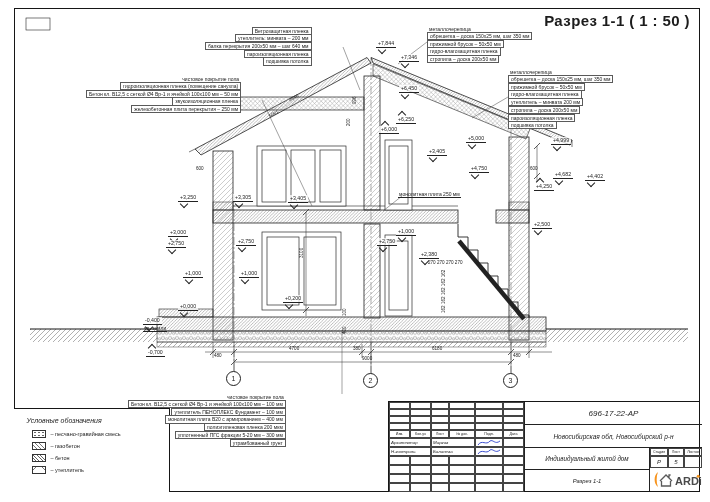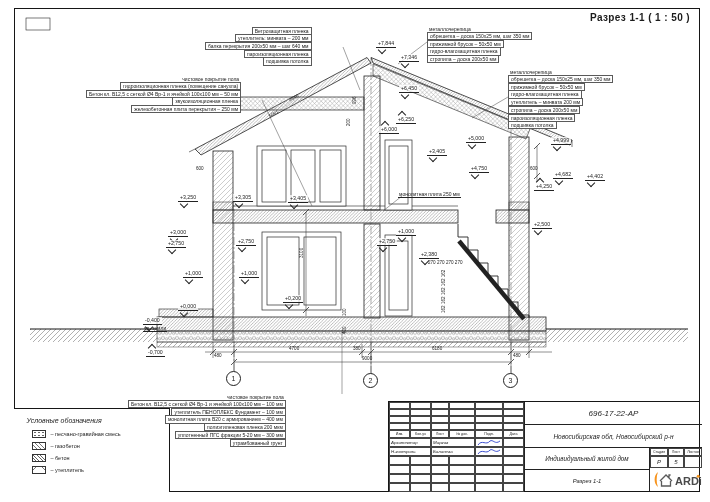--- a/index.html
+++ b/index.html
@@ -1,21 +1,21 @@
 <!DOCTYPE html>
 <html><head>
 <meta charset="utf-8">
 <style>
   html,body{margin:0;padding:0;background:#cfcfcf;}
   .sheet{position:relative;width:710px;height:502px;background:#ffffff;overflow:hidden;
          font-family:"Liberation Sans",sans-serif;color:#1c1c1c;}
   .sheet-frame{position:absolute;left:14px;top:8px;width:686px;height:484px;
                border:1.4px solid #161616;box-sizing:border-box;pointer-events:none;}
   svg.art{position:absolute;left:0;top:0;}
-  .main-title{position:absolute;right:20px;top:12px;font-size:10px;font-weight:600;
+  .main-title{position:absolute;right:20px;top:12px;font-size:15px;font-weight:600;
               letter-spacing:0.4px;white-space:nowrap;}
   
   .ann{position:absolute;display:flex;flex-direction:column;}
   .ann.right{align-items:flex-end;}
   .ann.left{align-items:flex-start;}
   .ann-title{font-size:5px;line-height:6.5px;padding:0 2px;white-space:nowrap;}
   .ann-row{border:0.5px solid #5a5a5a;background:#fff;font-size:5px;line-height:6.2px;
            padding:0 2px;white-space:nowrap;margin-top:-0.5px;}
   
   .elev{position:absolute;font-size:5.2px;line-height:6px;white-space:nowrap;}

